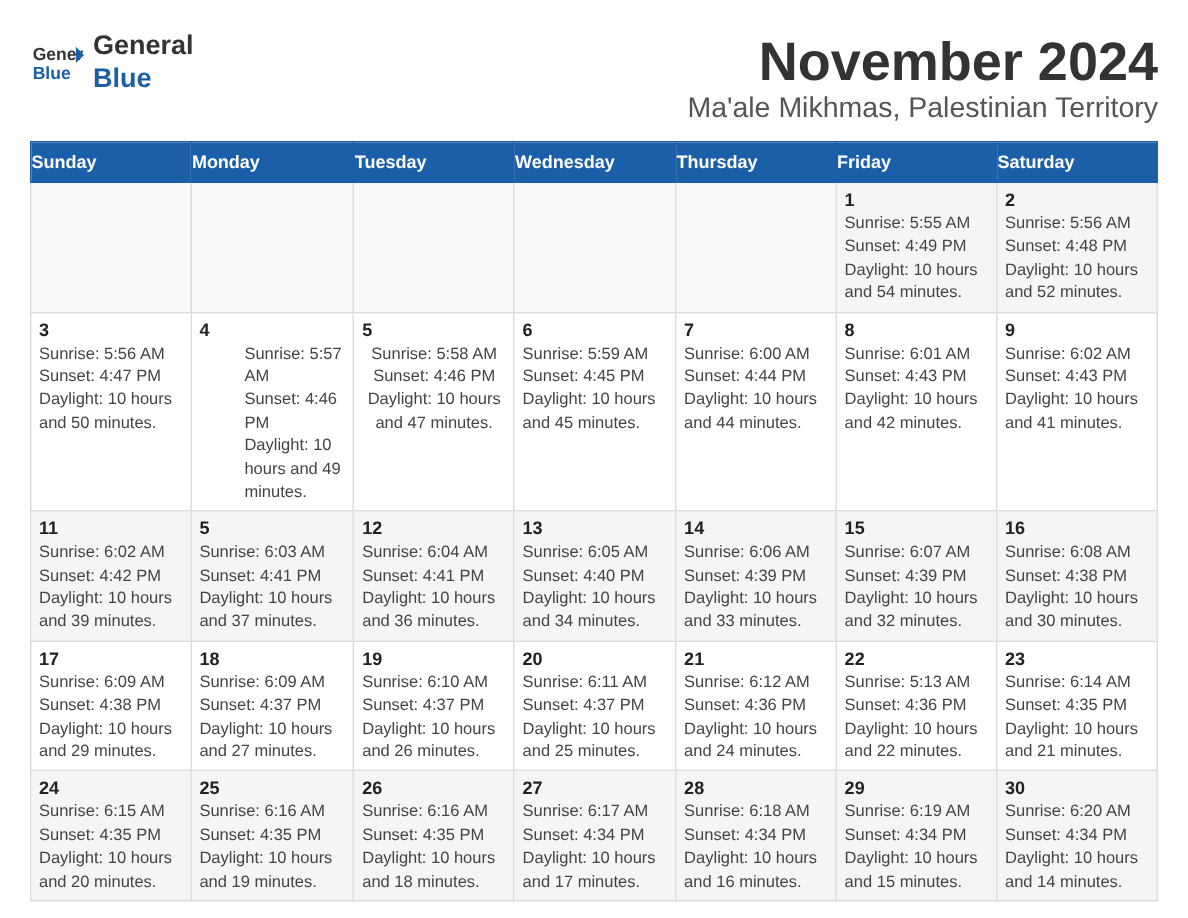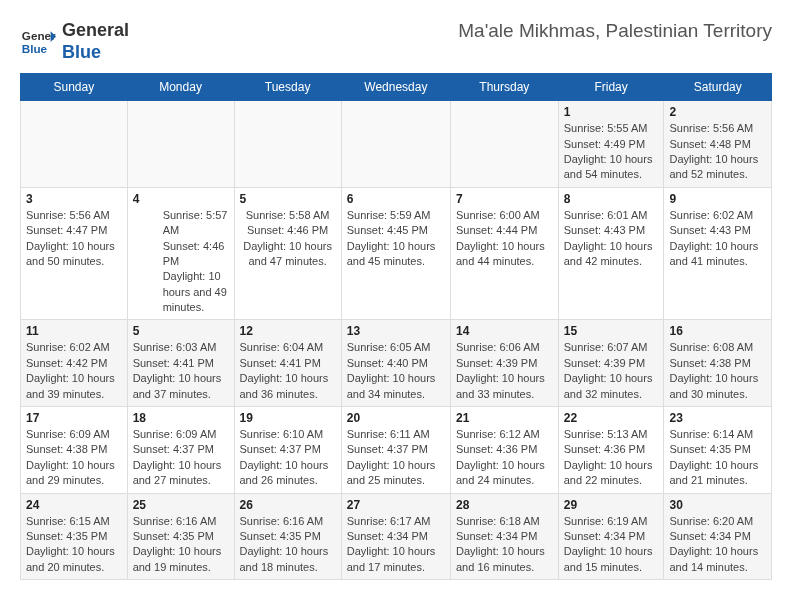--- a/index.html
+++ b/index.html
@@ -45,24 +45,24 @@
       color: #555;
     }
     .calendar {
       width: 100%;
       border-collapse: collapse;
       font-size: 11px;
     }
     .calendar thead tr th {
       background-color: #1a5fa8;
       color: #fff;
-      padding: 6px 20px;
-      text-align: center;
+      padding: 6px 0;
+      text-align: left;
       font-size: 12px;
-      font-weight: normal;
+      font-weight: bold;
       border: 1px solid #1a5fa8;
     }
     .calendar tbody tr td {
       vertical-align: top;
       padding: 4px 5px;
       border: 1px solid #ddd;
       min-height: 80px;
       width: 110px;
       background: #fff;
     }
@@ -96,20 +96,21 @@
       <text x="2" y="18" font-size="13" font-weight="bold" fill="#333" font-family="Arial">General</text>
       <text x="2" y="32" font-size="13" font-weight="bold" fill="#1a5fa8" font-family="Arial">Blue</text>
       <polygon points="34,8 40,14 34,20" fill="#1a5fa8"></polygon>
     </svg>
     <div class="logo-text">
       <div class="logo-general">General</div>
       <div class="logo-blue">Blue</div>
     </div>
   </div>
   <div class="title-section">
+    <div class="month-title">November 2024</div>
     <div class="location">Ma'ale Mikhmas, Palestinian Territory</div>
   </div>
 </div>
 
 <table class="calendar">
   <thead>
     <tr>
     <th>Sunday</th>
         <th>Monday</th>
         <th>Tuesday</th>

